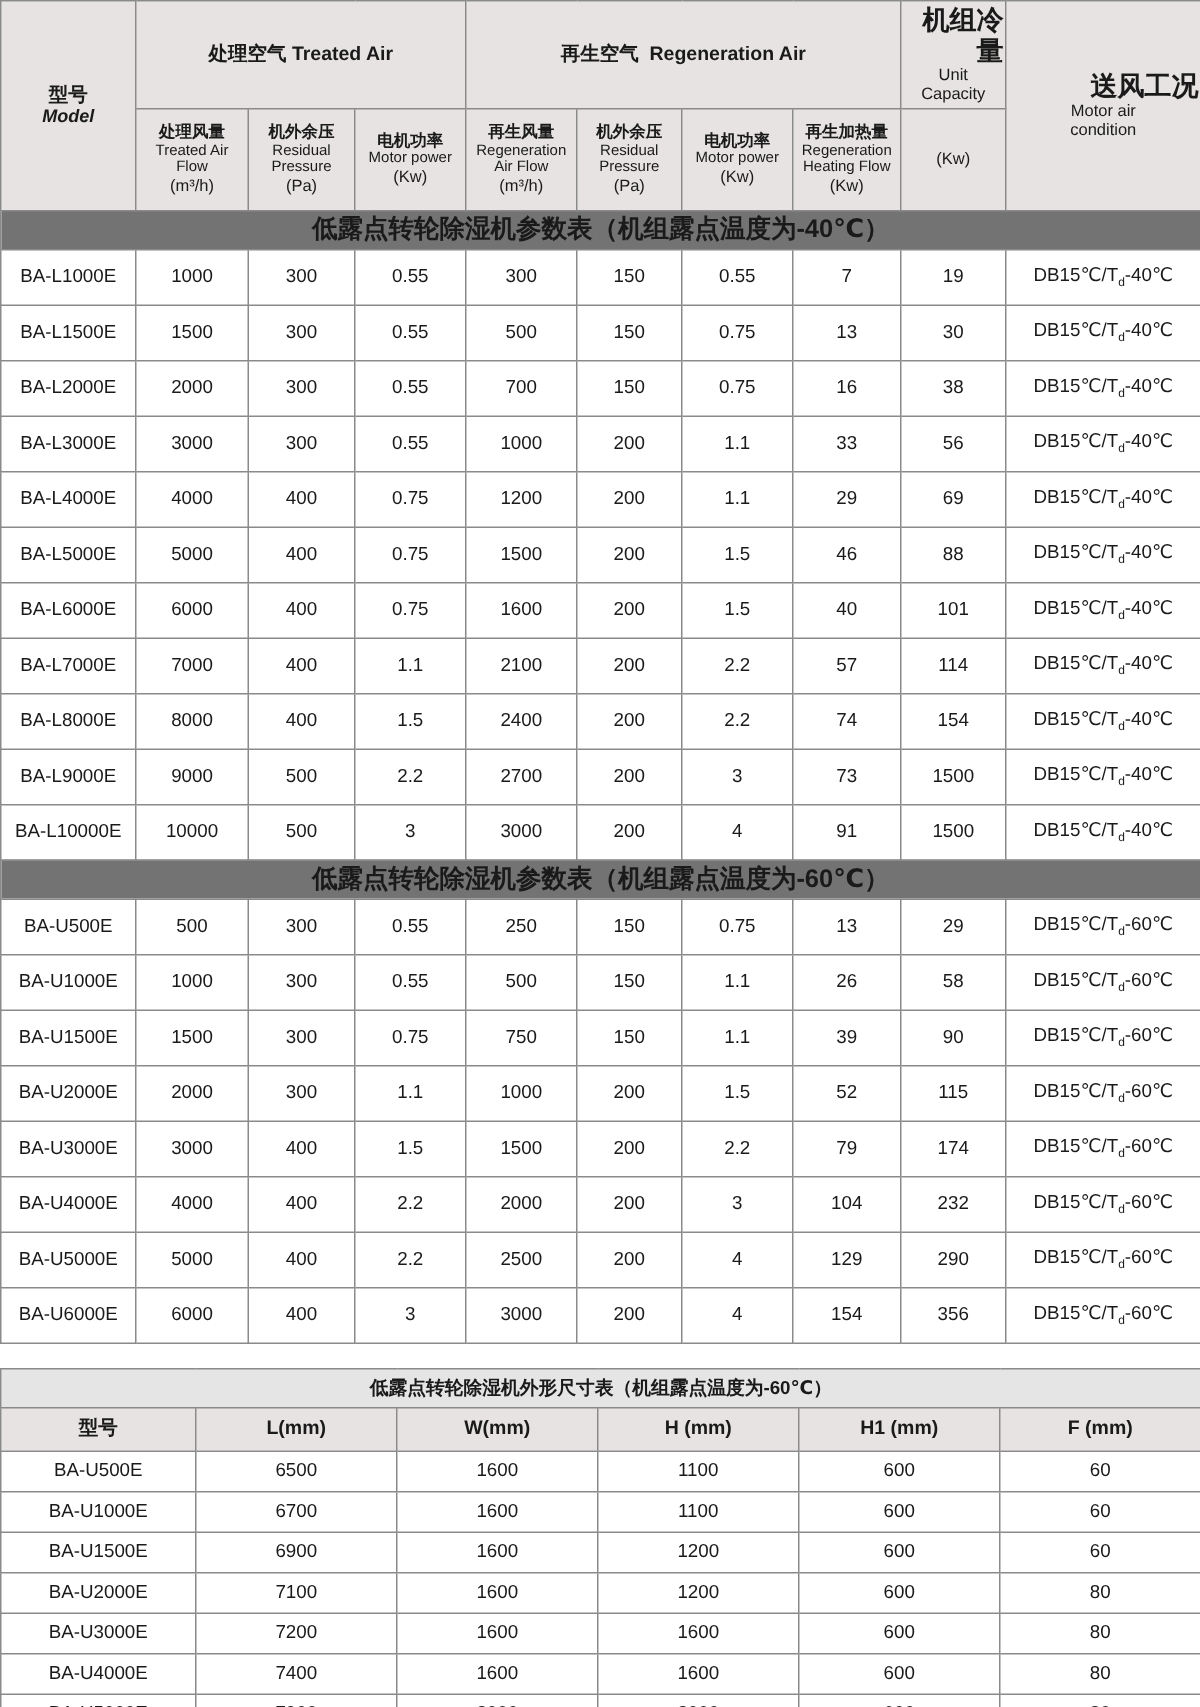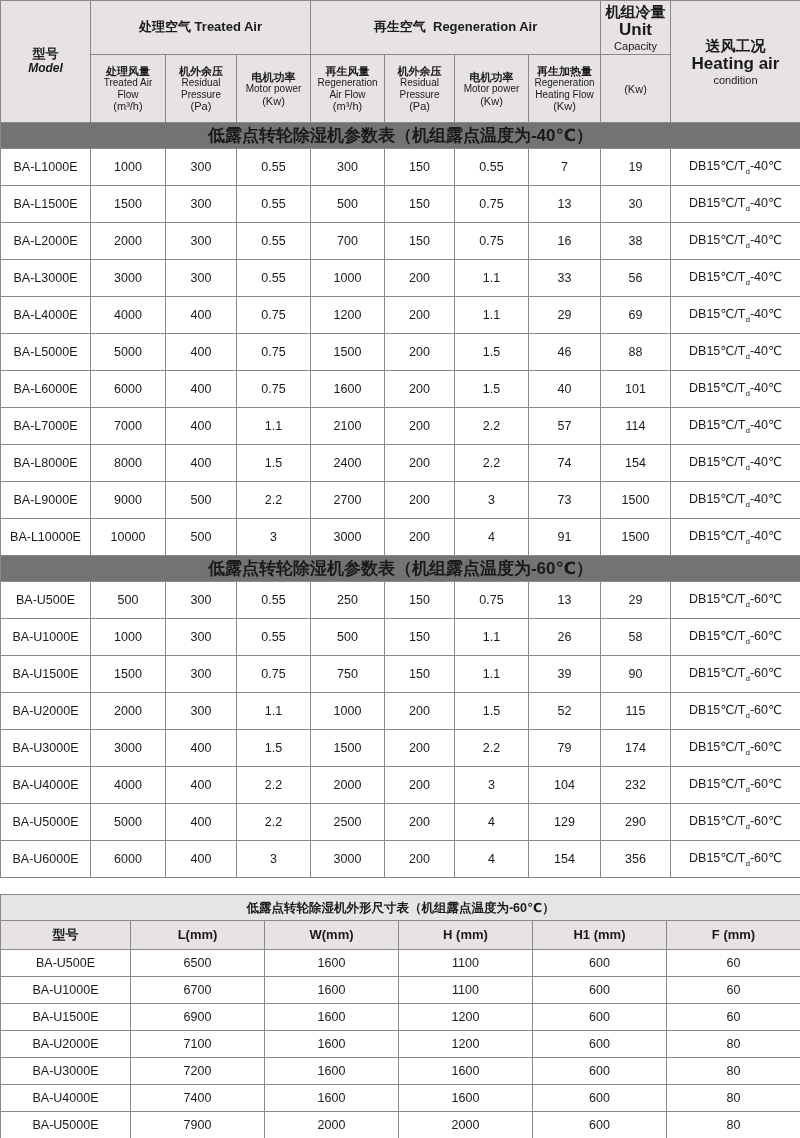--- a/index.html
+++ b/index.html
@@ -44,22 +44,22 @@
   .hdr-sub .l2 { display:block; font-size: 10px; }
   .hdr-sub .l3 { display:block; font-size: 11px; }
   .hdr-top .model {
     font-size: 13px;
   }
   .hdr-top .model .l1 { display:block; font-weight: bold; }
   .hdr-top .model .l2 { display:block; font-weight: bold; font-size: 12px; font-style: italic;}
   .hdr-top .unitcap .l1,
   .hdr-top .unitcap .l2,
   .hdr-top .unitcap .l3 { display:block; }
-  .hdr-top .unitcap .l1 { font-size: 15px; }
-  .hdr-top .unitcap .l2 { font-size: 17px; font-weight: bold;}
+  .hdr-top .unitcap .l1 { font-size: 18px; text-align: right; }
+  .hdr-top .unitcap .l2 { font-size: 11px; font-weight: normal;}
   .hdr-top .unitcap .l3 { font-size: 11px; font-weight: normal;}
 
   .section-title td {
     background: #737373;
     font-weight: bold;
     font-size: 17px;
     height: 26px;
   }
   .data-row td { height: 37px; font-size: 12.5px; }
   .data-row td.model-cell { font-size: 12.5px; }
@@ -112,21 +112,21 @@
           <span>再生空气</span>
           &nbsp;<span>Regeneration Air</span>
         </td>
         <td rowspan="1" class="unitcap">
           <span class="l1">机组冷量</span>
           <span class="l2">Unit</span>
           <span class="l3">Capacity</span>
         </td>
         <td rowspan="2" class="unitcap">
           <span class="l1">送风工况</span>
-          <span class="l2">Heating air</span>
+          <span class="l2">Motor air</span>
           <span class="l3">condition</span>
         </td>
       </tr>
       <tr class="hdr-sub">
         <td>
           <span class="l1">处理风量</span>
           <span class="l2">Treated Air Flow</span>
           <span class="l3">(m³/h)</span>
         </td>
         <td>

